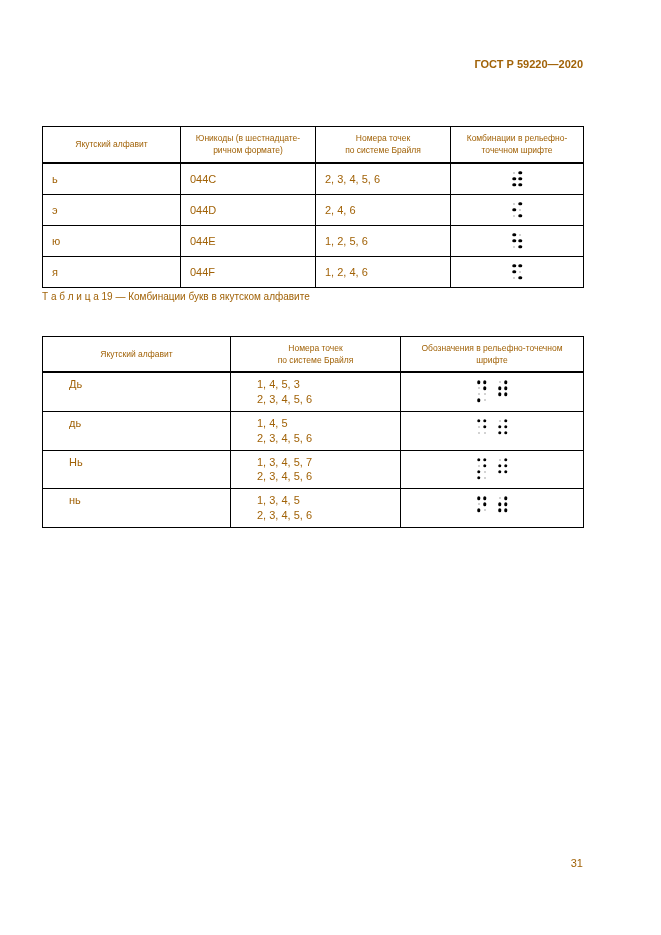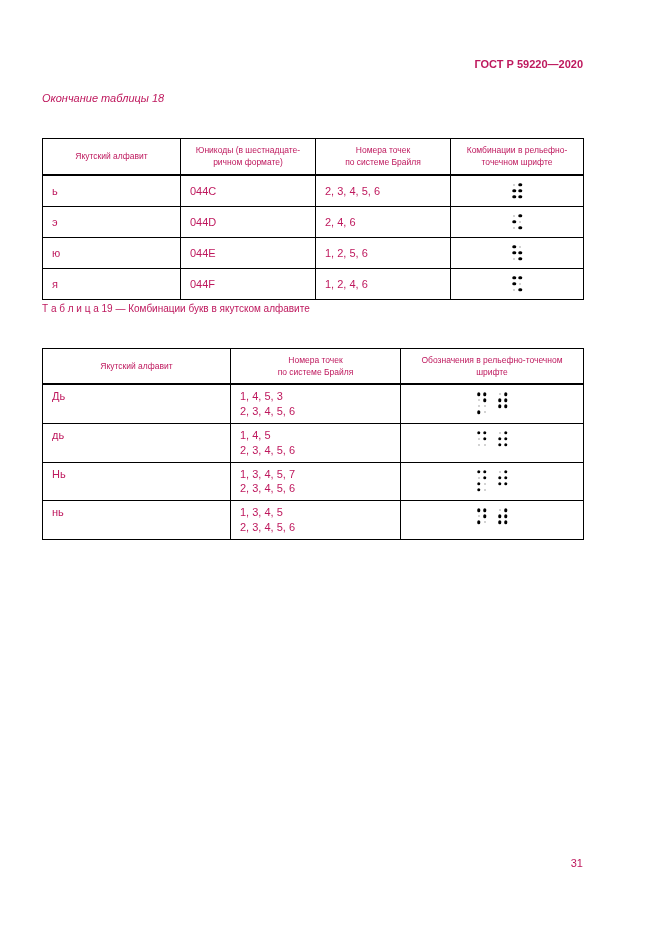--- a/index.html
+++ b/index.html
@@ -3,21 +3,21 @@
 <meta charset="utf-8">
 <style>
   * { margin: 0; padding: 0; box-sizing: border-box; }
   html, body { background: #ffffff; }
   .page {
     position: relative;
     width: 661px;
     height: 935px;
     background: #ffffff;
     font-family: "Liberation Sans", sans-serif;
-    color: #be185d;
+    color: #a16207;
     overflow: hidden;
     margin: 0 auto;
   }
   .doc-header {
     position: absolute;
     top: 58px;
     right: 78px;
     font-size: 11px;
     font-weight: bold;
   }
@@ -50,21 +50,21 @@
     white-space: pre-line;
   }
   td {
     font-size: 11px;
     padding: 4px 9px;
     vertical-align: middle;
   }
   .t18 td { height: 27px; }
   .t19 td {
     vertical-align: top;
-    padding: 4px 9px;
+    padding: 4px 26px;
     line-height: 1.35;
     height: 33px;
   }
   .braille-col { text-align: center; vertical-align: middle; }
   .braille-wrap {
     display: flex;
     justify-content: center;
     align-items: flex-start;
     gap: 9px;
     padding: 2px 0;
@@ -104,21 +104,20 @@
 </style>
 </head>
 <body>
 
 <div class="page">
 
   <div class="doc-header">ГОСТ Р 59220—2020</div>
 
   <div class="content">
 
-    <div class="caption-italic">Окончание таблицы 18</div>
 
     <table class="t18">
       <colgroup>
         <col style="width:138px">
           <col style="width:135px">
           <col style="width:135px">
           <col style="width:133px">
       </colgroup>
       <thead>
         <tr>

